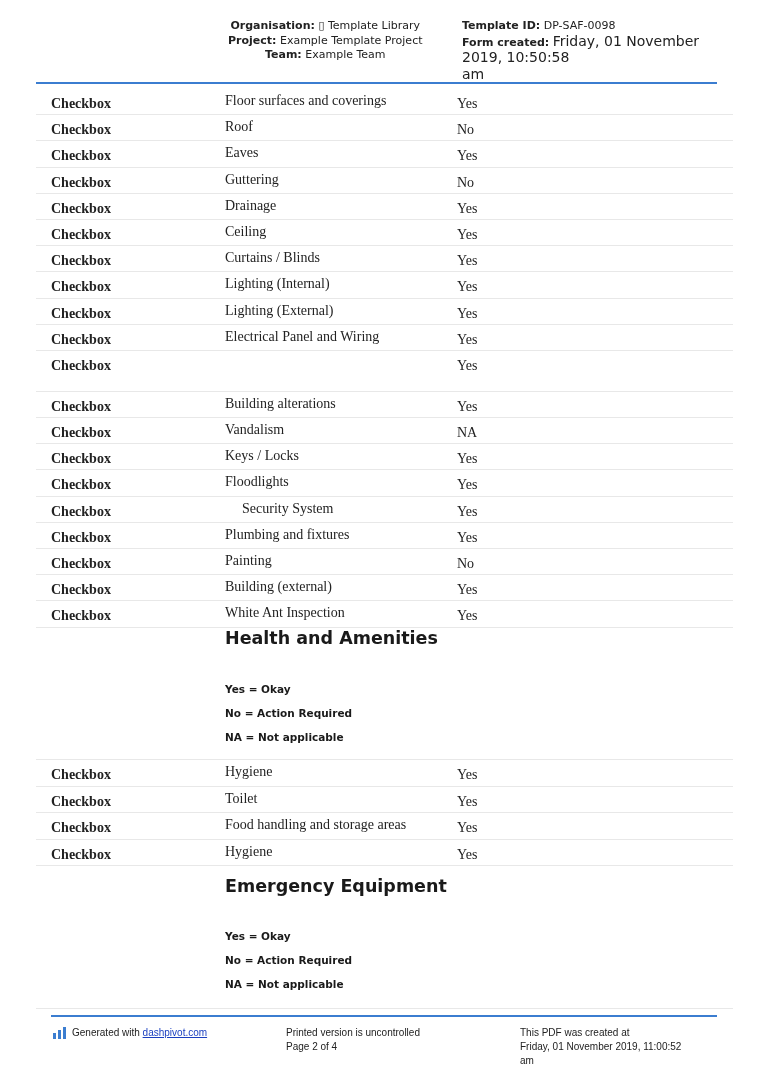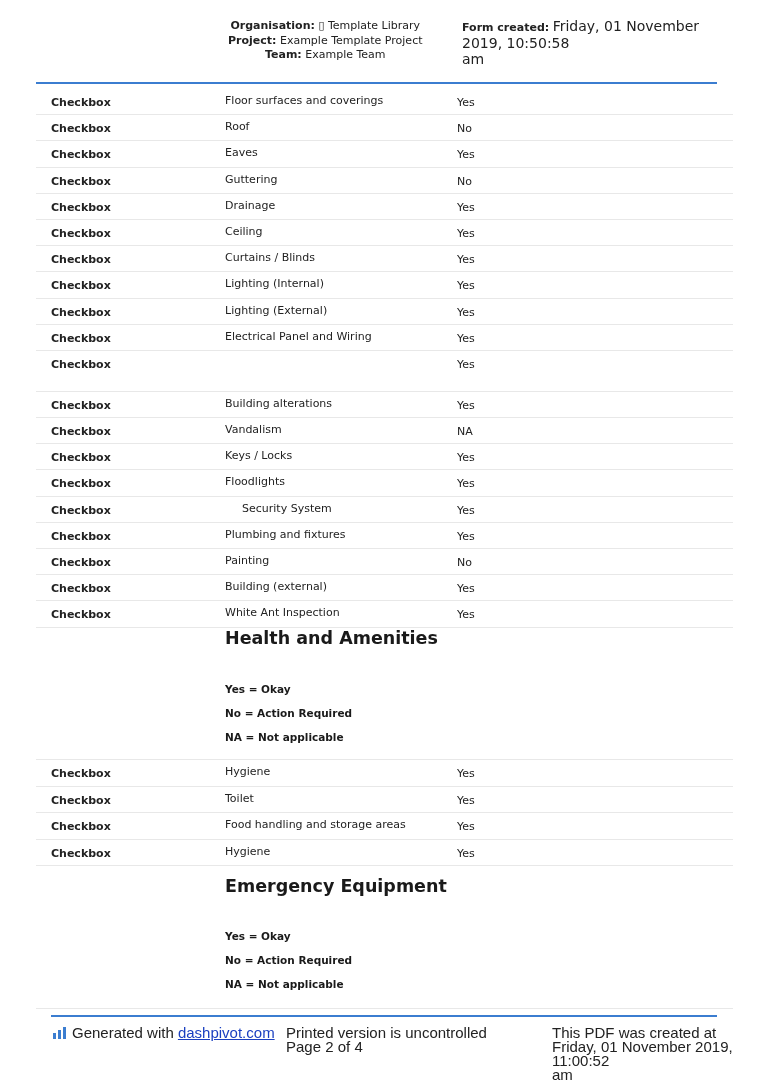--- a/index.html
+++ b/index.html
@@ -12,49 +12,50 @@
   .logo-text { margin-left:6px; font-family:"Liberation Sans", sans-serif; font-weight:bold; font-style:italic;
                font-size:10.5px; color:#7a8aa8; letter-spacing:0.1px; }
   .meta-col { position:absolute; font-size:11px; line-height:14.5px; color:#222; }
   .meta-col b { font-weight:bold; }
   .meta-mid { left:228px; top:19px;text-align:center; }
   .meta-right { left:462px; top:19px; width:260px; }
   .small { font-size:14px; }
   .header-rule { position:absolute; left:36px; top:82px; width:681px; height:2px; background:#3b7dd0; }
 
   .rows { position:absolute; left:36px; top:89px; width:697px; }
-  .row { position:relative; border-bottom:1px solid #e8e8e8; font-size:11px; color:#222; }
+  .row { position:relative; border-bottom:1px solid #e8e8e8; font-size:14px; color:#222;font-family:Liberation Serif, serif; }
   .row .c1 { position:absolute; left:15px; font-weight:bold; }
   .row .c2 { position:absolute; left:189px; width:200px; line-height:14.5px; }
   .row .c3 { position:absolute; left:421px; }
 
   .section { position:absolute; left:225px; }
   .section h2 { margin:0; font-size:17.5px; font-weight:bold; color:#1a1a1a; }
   .legend { position:absolute; left:225px; font-size:10.5px; font-weight:bold; color:#1a1a1a; }
 
   .footer-rule-light { position:absolute; left:36px; top:1008px; width:697px; height:1px; background:#e8e8e8; }
   .footer-rule { position:absolute; left:51px; top:1015px; width:666px; height:2px; background:#3b7dd0; }
-  .footer { position:absolute; top:1026px; font-family:"Liberation Sans", sans-serif; font-size:15px; line-height:14px; color:#222; }
+  .footer { position:absolute; top:1026px; font-family:"Liberation Sans", sans-serif; font-size:10px; line-height:14px; color:#222; }
   .f1 { left:53px; display:flex; align-items:flex-start; }
   .f2 { left:286px; }
-  .f3 { left:520px;margin-left:32px; }
+  .f3 { left:520px; }
   .f1 a { color:#1a3fc0; text-decoration:underline; }
 </style>
 </head>
 <body>
 
 <div class="header">
 
   <div class="meta-col meta-mid">
     <div><b>Organisation:</b> <span>▯ Template Library</span></div>
     <div><b>Project:</b> <span>Example Template Project</span></div>
     <div><b>Team:</b> <span>Example Team</span></div>
   </div>
 
   <div class="meta-col meta-right">
+    <div><b>Template ID:</b> <span>DP-SAF-0098</span></div>
     <div><b>Form created:</b> <span class="small">Friday, 01 November 2019, 10:50:58</span></div>
     <div class="small">am</div>
   </div>
   <div class="header-rule"></div>
 </div>
 
 <div class="rows" id="rows-building">
     <div class="row" style="height: 25.2px;">
       <span class="c1" style="top: 7px;">Checkbox</span>
       <span class="c2" style="top: 5px;">Floor surfaces and coverings</span>

